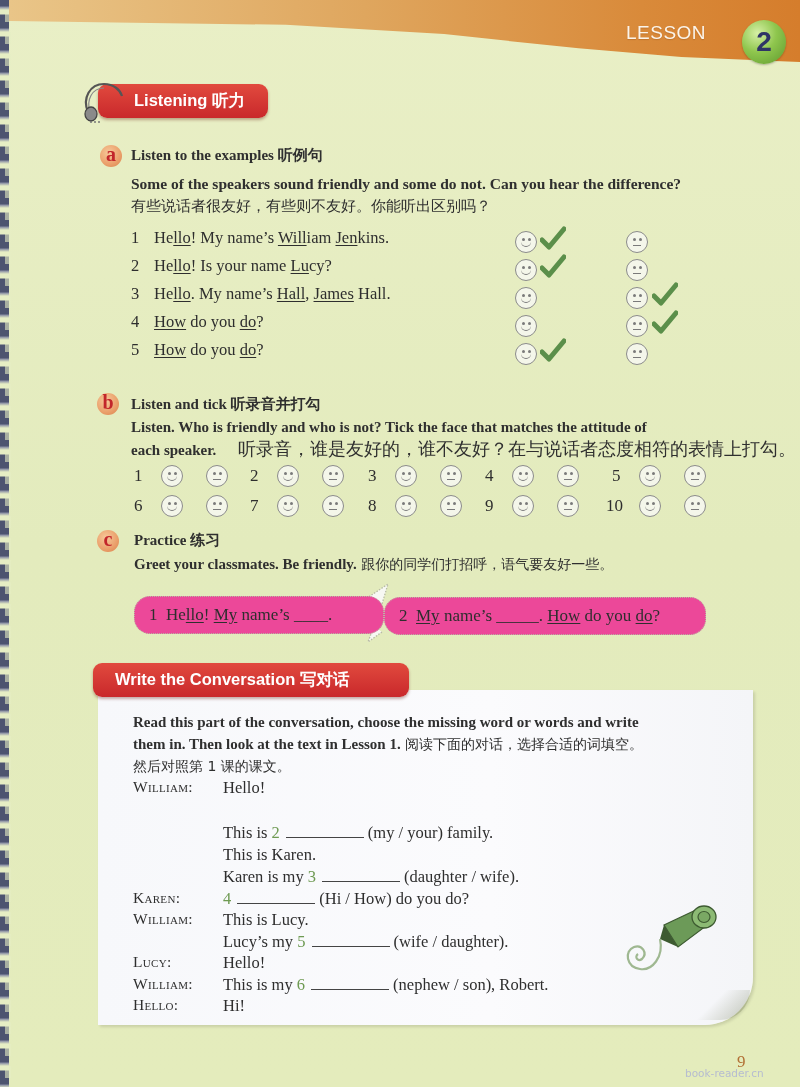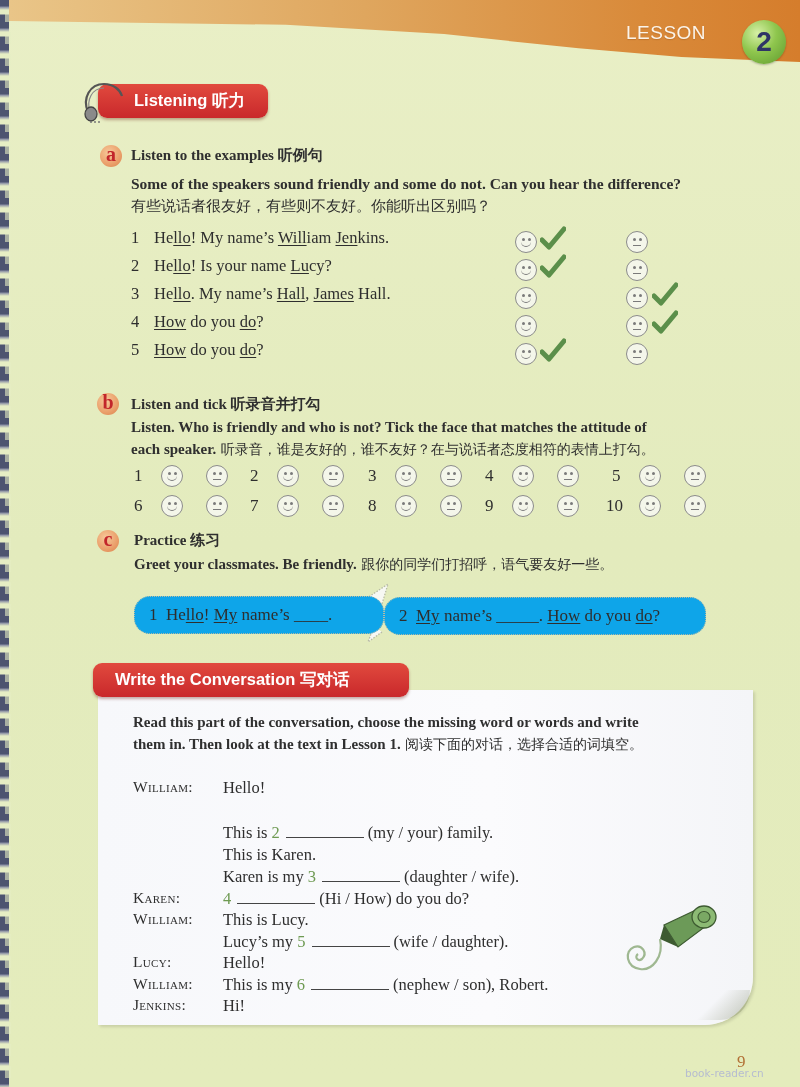--- a/index.html
+++ b/index.html
@@ -84,21 +84,21 @@
   .face.happy .mouth { top: 9px; height: 6px; border-bottom: 1.4px solid #7a7a7a; border-radius: 0 0 8px 8px; }
   .face.neutral .mouth { top: 13px; height: 0; border-top: 1.4px solid #7a7a7a; left: 6px; width: 8px; }
   .check {
     position: absolute; width: 26px; height: 24px;
   }
 
   .tick-num { position: absolute; font-size: 17px; color: #2e2e2e; }
 
   
   .bubble {
-    position: absolute; height: 38px; border-radius: 16px; background: #0ea5e9;
+    position: absolute; height: 38px; border-radius: 16px; background: #ec4899;
     border: 1.5px dotted #b7bba4; font-size: 17px; color: #2e2e2e;
     display: flex; align-items: center; padding-left: 14px;
   }
   .bubble-1 { left: 134px; top: 596px; width: 250px; }
   .bubble-2 { left: 384px; top: 597px; width: 322px; }
 
   
   .paper {
     position: absolute; left: 98px; top: 690px; width: 655px; height: 335px;
     background: linear-gradient(90deg, #f7f8fb 0%, #fbfbfd 60%, #f4f5f8 100%);
@@ -209,21 +209,21 @@
     </div>
     <svg class="check" viewBox="0 0 26 24" style="left: 540px; top: 338px;">
       <path d="M2 14 L9 21 L24 3" fill="none" stroke="#5b8f4a" stroke-width="5" stroke-linecap="round" stroke-linejoin="round"></path>
     </svg>
   </div>
 
 <div class="sec-letter" style="left:97px;top:393px;">b</div>
 <div class="sec-title" style="left:131px;top:395px;">Listen and tick 听录音并打勾</div>
 <div class="instr" style="left:131px;top:416px;">
   <div>Listen. Who is friendly and who is not? Tick the face that matches the attitude of</div>
-  <div><span>each speaker.</span><span style="font-weight:normal;font-family:'DejaVu Sans',sans-serif;font-size:14px;"> 听录音，谁是友好的，谁不友好？在与说话者态度相符的表情上打勾。</span></div>
+  <div><span>each speaker.</span><span style="font-weight:normal;font-family:'DejaVu Sans',sans-serif;font-size:18px;margin-left:16px;"> 听录音，谁是友好的，谁不友好？在与说话者态度相符的表情上打勾。</span></div>
 </div>
 <div id="tick-grid">
     <div class="tick-num" style="left: 134px; top: 466px;">1</div>
     <div class="face happy" style="left: 161px; top: 465px;">
       <span class="mouth"></span>
     </div>
     <div class="face neutral" style="left: 206px; top: 465px;">
       <span class="mouth"></span>
     </div>
     <div class="tick-num" style="left: 250px; top: 466px;">2</div>
@@ -308,20 +308,21 @@
 
 <div class="paper"></div>
 <div class="paper-curl"></div>
 <div class="pill pill-write">
   <span>Write the Conversation 写对话</span>
 </div>
 
 <div class="instr" style="left:133px;top:711px;">
   <div>Read this part of the conversation, choose the missing word or words and write</div>
   <div><span>them in. Then look at the text in Lesson 1.</span><span style="font-weight:normal;font-family:'DejaVu Sans',sans-serif;font-size:14px;"> 阅读下面的对话，选择合适的词填空。</span></div>
+  <div style="font-weight:normal;font-family:'DejaVu Sans',sans-serif;font-size:14px;">然后对照第 1 课的课文。</div>
 </div>
 
 <div id="dialog">
     <div class="dialog" style="top: 778px;">
       <span class="speaker">William:</span>
       <span><span>Hello!</span></span>
     </div>
     <div class="dialog" style="top: 801px;">
       <span class="speaker"></span>
     </div>
@@ -351,21 +352,21 @@
     </div>
     <div class="dialog" style="top: 953px;">
       <span class="speaker">Lucy:</span>
       <span><span>Hello!</span></span>
     </div>
     <div class="dialog" style="top: 975px;">
       <span class="speaker">William:</span>
       <span><span>This is my</span> <span class="blank-num">6</span><span class="blank"></span><span>(nephew / son), Robert.</span></span>
     </div>
     <div class="dialog" style="top: 996px;">
-      <span class="speaker">Jenkins:</span>
+      <span class="speaker">Hello:</span>
       <span><span>Hi!</span></span>
     </div>
   </div>
 
 <svg style="position:absolute;left:612px;top:905px;width:110px;height:85px;" viewBox="0 0 110 85">
   <path d="M52 20 L86 4 L98 18 L66 42 Z" fill="#6c9a58" stroke="#3d5a31" stroke-width="1.2"></path>
   <ellipse cx="92" cy="12" rx="12" ry="11" fill="#8cba74" stroke="#3d5a31" stroke-width="1.3"></ellipse>
   <ellipse cx="92" cy="12" rx="6" ry="5.5" fill="#7aa864" stroke="#3d5a31" stroke-width="1.2"></ellipse>
   <path d="M52 20 L66 42 L48 34 Z" fill="#3d5a31"></path>
   <path d="M48 34 C52 52 40 66 28 64 C14 62 12 46 22 42 C30 39 36 48 30 54 C26 57 22 52 26 49" fill="none" stroke="#9fb891" stroke-width="2.2"></path>

